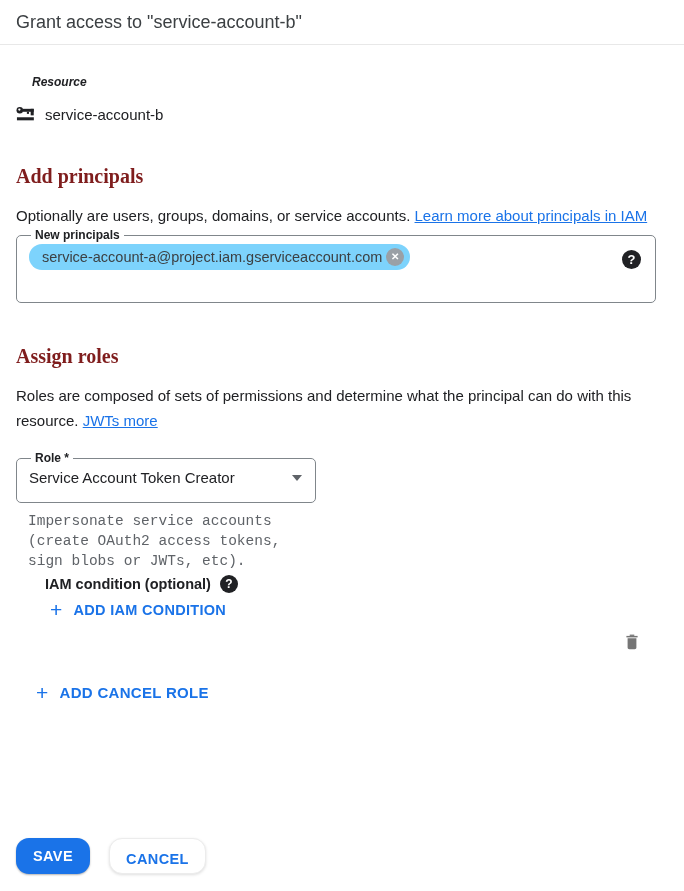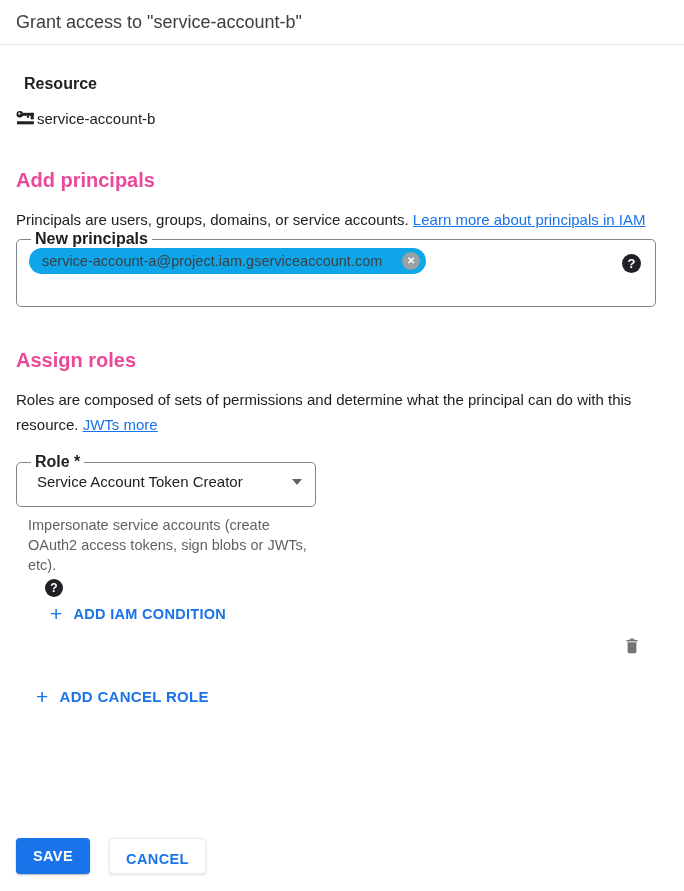--- a/index.html
+++ b/index.html
@@ -14,69 +14,69 @@
   .dialog-header {
     height:45px; display:flex; align-items:center;
     padding:0 16px; border-bottom:1px solid #e8e8e8;
   }
   .dialog-title { font-size:18px; font-weight:400; color:#3c4043; }
 
   main { padding:0 16px; }
 
   .intro { margin:37px 0 0; font-size:15px; line-height:25px; max-width:652px; }
 
-  .section-h3 { margin:30px 8px 0; font-size:16px; font-weight:700; color:#202124; }
-  .resource-row { margin-top:16px; display:flex; align-items:center; gap:2px; font-size:15px; }
-
-  .section-h2 { margin:42px 0 0; font-size:20px; font-weight:700; color:#ec4899; }
+  .section-h3 { margin:30px 16px 0; font-size:12px; font-weight:700; color:#202124;font-style:italic; }
+  .resource-row { margin-top:16px; display:flex; align-items:center; gap:10px; font-size:15px; }
+
+  .section-h2 { margin:42px 0 0; font-size:20px; font-weight:700; color:#7f1d1d;font-family:Liberation Serif, serif; }
   .desc { margin:15px 0 0; font-size:15px; line-height:25px; max-width:652px; }
 
   fieldset.outlined {
     border:1px solid #80868b; border-radius:5px; margin:0; padding:0 10px 0 12px;
   }
   fieldset.outlined legend {
-    font-size:16px; font-weight:700; line-height:14px; color:#202124;
+    font-size:12px; font-weight:700; line-height:14px; color:#202124;
     padding:0 4px; margin-left:2px;
   }
 
   .principals-field { margin-top:18px; width:640px; height:75px; }
   .chip-row { display:flex; align-items:flex-start; margin-top:2px; }
   .chip {
-    display:inline-flex; align-items:center; gap:20px;
-    background:#0ea5e9; border-radius:15px; padding:4px 6px 4px 13px;
+    display:inline-flex; align-items:center; gap:4px;
+    background:#7dd3fc; border-radius:15px; padding:4px 6px 4px 13px;
     font-size:14.5px; color:#3c4043; cursor:default;
   }
   .chip-remove {
     width:18px; height:18px; border-radius:50%; background:#9aa0a6;
     color:#ffffff; display:flex; align-items:center; justify-content:center;
     font-size:10px; font-weight:700; border:none; padding:0; cursor:pointer;
     font-family:inherit; line-height:1;
   }
   .help-badge {
     width:19px; height:19px; border-radius:50%; background:#202124; color:#ffffff;
     display:flex; align-items:center; justify-content:center;
     font-size:13px; font-weight:700; cursor:pointer; flex:none; line-height:1;
   }
   .chip-row .help-badge { margin-left:auto; margin-right:4px; margin-top:6px; }
 
   .roles-row { margin-top:18px; display:flex; align-items:flex-start;flex-direction:column; }
   .role-col { width:300px; flex:none; }
   .role-field { width:300px; height:52px; cursor:pointer; }
   .role-value-row {
     display:flex; align-items:center; justify-content:space-between;
-    margin-top:4px; font-size:15px; color:#202124;margin-left:8px;
+    margin-top:4px; font-size:15px; color:#202124;
   }
   .caret {
     width:0; height:0; margin-right:3px;
     border-left:5px solid transparent; border-right:5px solid transparent;
     border-top:6px solid #5f6368;
   }
   .role-help {
     margin:8px 0 0 12px; width:288px;
-    font-size:14.5px; line-height:20px; color:#5f6368;
+    font-size:14.5px; line-height:20px; color:#5f6368;font-family:Liberation Mono, monospace;
   }
 
   .condition-col { margin-left:29px; padding-top:4px; }
   .condition-label-row {
     display:flex; align-items:center; gap:9px;
     font-size:14.5px; font-weight:700; color:#202124;
   }
   .condition-label-row .help-badge { width:18px; height:18px; font-size:12px; }
 
   .text-btn {
@@ -88,21 +88,21 @@
   .add-role-btn { margin:33px 0 0 20px; font-size:15px; }
   .plus-glyph { font-size:21px; font-weight:400; line-height:16px; }
 
   .trash-btn {
     margin-left:auto; margin-right:27px; margin-top:14px;
     background:none; border:none; padding:0; cursor:pointer; line-height:0;
   }
 
   .actions { position:absolute; left:16px; top:838px; display:flex; gap:19px; }
   .btn {
-    height:36px; border-radius:4px; font-size:14.5px; font-weight:700;
+    height:36px; border-radius:13px; font-size:14.5px; font-weight:700;
     letter-spacing:.4px; cursor:pointer; font-family:inherit;
   }
   .btn-save {
     background:#1a73e8; color:#ffffff; border:none; padding:0 17px;
     box-shadow:0 1px 2px rgba(0,0,0,.3);
   }
   .btn-cancel {
     background:#ffffff; color:#1a73e8; border:1px solid #ececec; padding:12px 16px;
     box-shadow:0 1px 3px rgba(0,0,0,.13);
   }
@@ -127,21 +127,21 @@
         <rect x="13.9" y="3.6" width="2.9" height="6.2"></rect>
         <rect x="10.3" y="6.4" width="2" height="2"></rect>
         <rect x="0.9" y="11.6" width="16" height="2.9"></rect>
       </svg>
     </span>
     <span>service-account-b</span>
   </div>
 
   <h2 class="section-h2">Add principals</h2>
   <p class="desc">
-    <span>Principals are users, groups, domains, or service accounts.</span>
+    <span>Optionally are users, groups, domains, or service accounts.</span>
     <a>Learn more about principals in IAM</a>
   </p>
 
   <fieldset class="outlined principals-field">
     <legend>New principals</legend>
     <div class="chip-row">
       <span class="chip">
         <span>service-account-a@project.iam.gserviceaccount.com</span>
         <button class="chip-remove">
           <span>✕</span>
@@ -166,20 +166,21 @@
         <div class="role-value-row">
           <span>Service Account Token Creator</span>
           <span class="caret"></span>
         </div>
       </fieldset>
       <div class="role-help">Impersonate service accounts (create OAuth2 access tokens, sign blobs or JWTs, etc).</div>
     </div>
 
     <div class="condition-col">
       <div class="condition-label-row">
+        <span>IAM condition (optional)</span>
         <span class="help-badge">
           <span>?</span>
         </span>
       </div>
       <button class="text-btn add-condition-btn">
         <span class="plus-glyph">+</span>
         <span>ADD IAM CONDITION</span>
       </button>
     </div>
 

